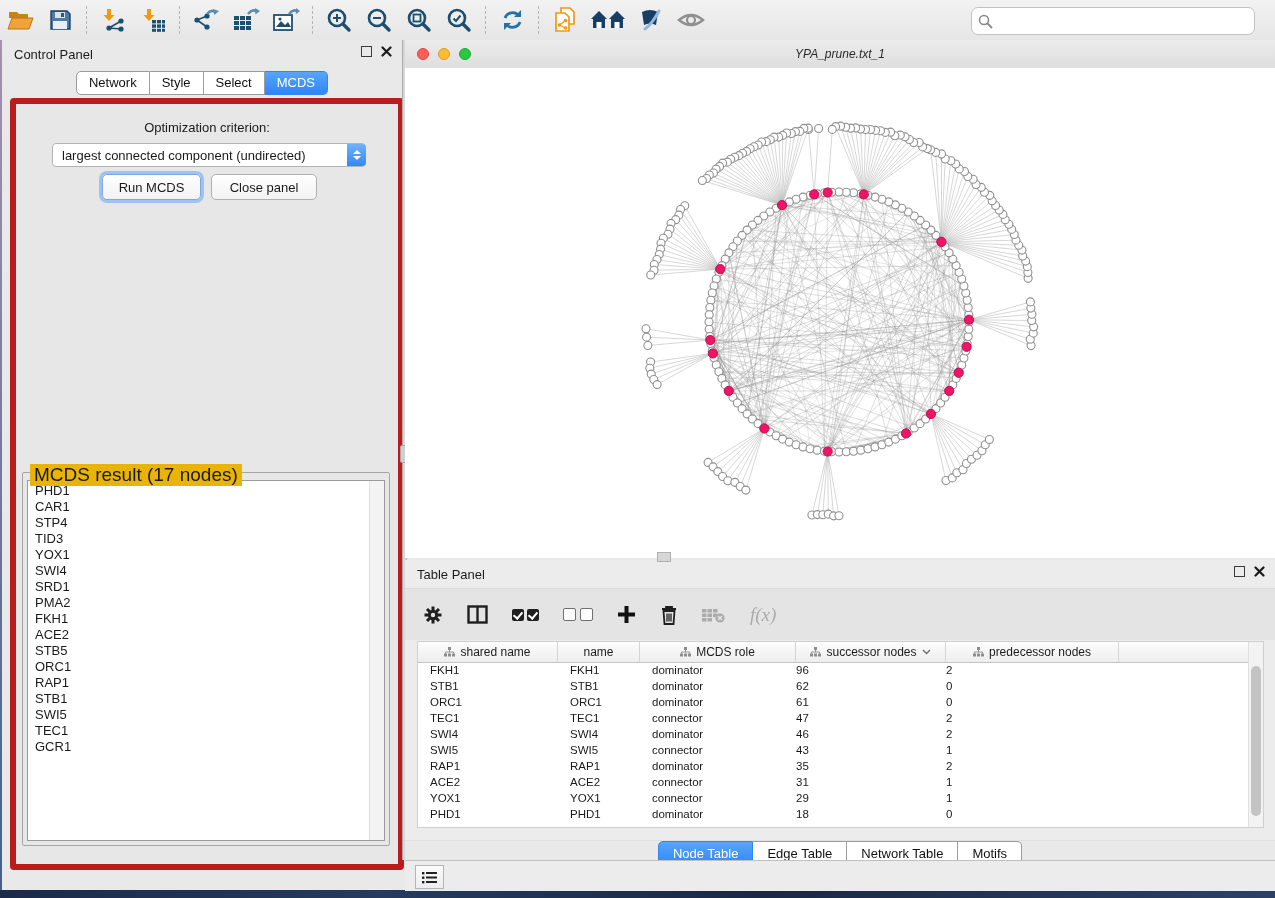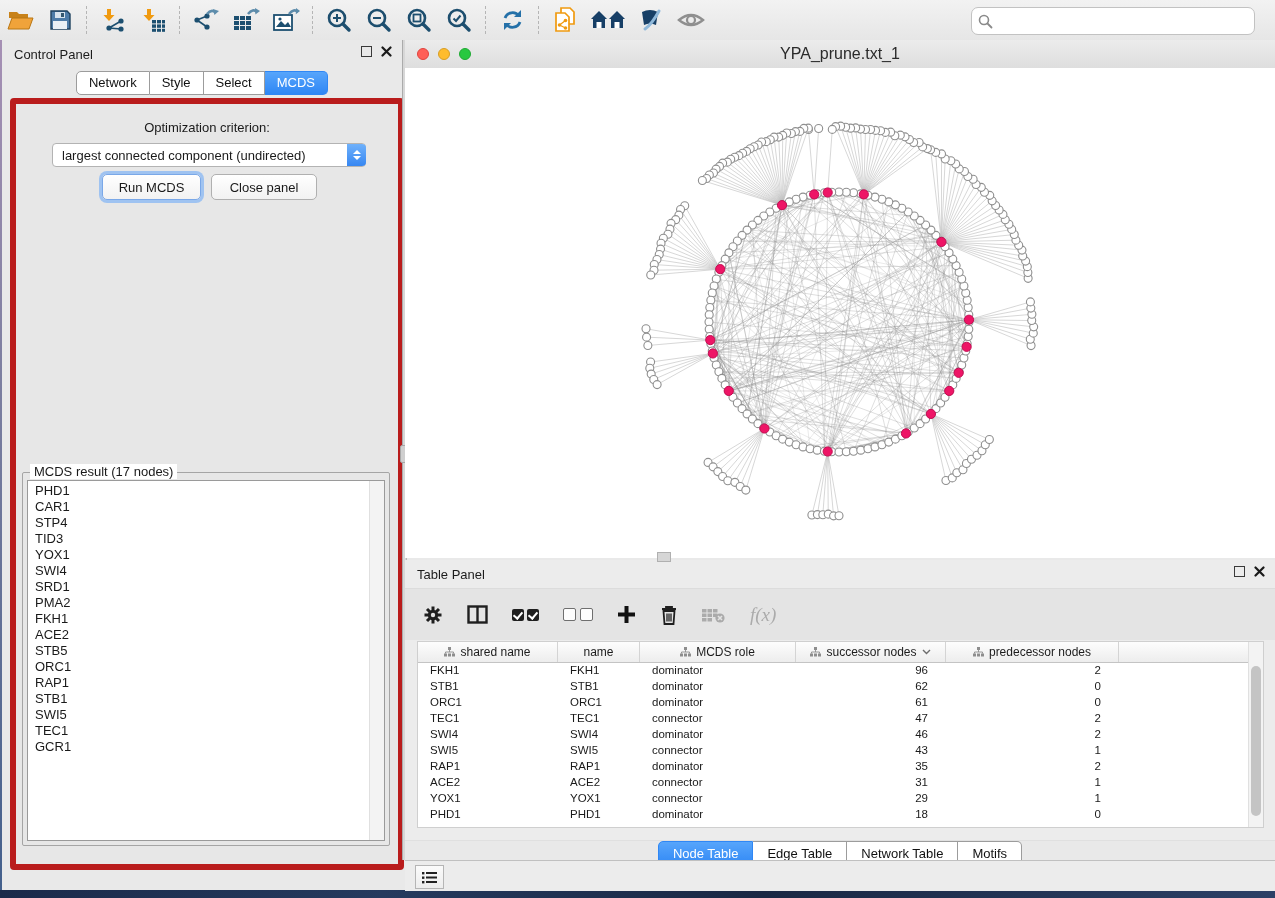--- a/index.html
+++ b/index.html
@@ -44,58 +44,58 @@
   .opt-select .sel-text{flex:1;font-size:13px;padding-left:9px;white-space:nowrap;}
   .stepper{width:19px;height:22px;margin-right:-1px;border-radius:0 4px 4px 0;
     background:linear-gradient(#6fb1fb,#3787f2);display:flex;flex-direction:column;align-items:center;justify-content:center;gap:2px;}
   .stepper i{display:block;width:0;height:0;border-left:4px solid transparent;border-right:4px solid transparent;}
   .stepper .up{border-bottom:4px solid #fff;}
   .stepper .dn{border-top:4px solid #fff;}
   .btn{position:absolute;height:24px;background:linear-gradient(#ffffff,#f2f2f2);border:1px solid #b0b0b0;
     border-radius:5px;font-size:13px;display:flex;align-items:center;justify-content:center;cursor:pointer;}
   .btn.focusring{box-shadow:0 0 0 3px rgba(100,165,250,.55);border-color:#7aa8e8;}
   .fieldset{position:absolute;left:6px;top:368px;width:368px;height:374px;}
-  .fieldset .legend{position:absolute;left:8px;top:-8px;background:#ffffff;padding:0 4px;font-size:13px;z-index:2;}
+  .fieldset .legend{position:absolute;left:8px;top:-8px;background:#eab308;padding:0 4px;font-size:19px;z-index:2;}
   .fieldset .fbox{position:absolute;inset:0;border:1px solid #a5a5a5;border-radius:2px;}
   .mcds-list{position:absolute;left:5px;top:8px;right:5px;bottom:5px;background:#fff;
     border:1px solid #9a9a9a;overflow:hidden;}
   .mcds-items{position:absolute;left:0;top:2px;right:14px;bottom:0;}
   .mcds-items div{font-size:13px;line-height:16px;padding-left:7px;}
   .list-scroll{position:absolute;right:0;top:0;bottom:0;width:14px;background:#f3f3f3;border-left:1px solid #e0e0e0;}
   
   .splitter-v{position:absolute;left:400px;top:0;width:3px;height:820px;background:#d7d7d7;border-left:1px solid #ababab;border-right:1px solid #b9b9b9;}
   .splitter-v .handle{position:absolute;left:-3px;top:405px;width:8px;height:16px;background:#cfcfcf;border:1px solid #a8a8a8;border-radius:2px;}
   
   .right-area{position:absolute;left:403px;top:0;width:870px;height:820px;}
   .net-titlebar{position:absolute;left:0;top:0;width:100%;height:28px;background:linear-gradient(#ececec,#dedede);
     border-bottom:1px solid #bdbdbd;display:flex;align-items:center;justify-content:center;}
   .traffic{position:absolute;left:12px;top:8px;display:flex;gap:9px;}
   .traffic span{width:12px;height:12px;border-radius:50%;display:block;}
   .t-red{background:#ff5f57;border:1px solid #e0443e;box-sizing:border-box;}
   .t-yellow{background:#febc2e;border:1px solid #d89e24;box-sizing:border-box;}
   .t-green{background:#28c840;border:1px solid #1faa33;box-sizing:border-box;}
-  .net-title{font-size:16px;color:#2a2a2a;}
+  .net-title{font-size:12px;color:#2a2a2a;font-style:italic;}
   .net-canvas{position:absolute;left:0;top:28px;width:870px;height:490px;background:#fff;}
   .split-h-handle{position:absolute;left:252px;top:512px;width:12px;height:8px;background:#d6d6d6;border:1px solid #b0b0b0;z-index:5;}
   
   .table-panel{position:absolute;left:0;top:520px;width:870px;height:300px;background:#ececec;}
   .tp-header{position:absolute;left:0;top:0;width:100%;height:28px;display:flex;align-items:center;background:#ececec;}
   .tp-toolbar{position:absolute;left:0;top:28px;width:100%;height:52px;background:#e4e4e4;border-top:1px solid #dcdcdc;
     display:flex;align-items:center;padding-left:18px;box-sizing:border-box;gap:24px;}
   .tpi{display:flex;align-items:center;justify-content:center;cursor:pointer;}
   .fx-label{font-family:"Liberation Serif","DejaVu Serif",serif;font-style:italic;font-size:19px;color:#ababab;}
   .tbl{position:absolute;left:12px;top:81px;width:847px;height:187px;background:#fff;border:1px solid #cfcfcf;box-sizing:border-box;}
   .thead{position:absolute;left:0;top:0;right:14px;height:20px;background:linear-gradient(#fdfdfd,#ededed);
     border-bottom:1px solid #c4c4c4;display:flex;}
   .th{display:flex;align-items:center;justify-content:center;gap:5px;font-size:12px;color:#1c1c1c;
     border-right:1px solid #d4d4d4;box-sizing:border-box;overflow:hidden;}
   .tbody{position:absolute;left:0;top:20px;right:14px;bottom:0;}
   .tr{display:flex;height:16px;align-items:center;cursor:default;}
   .td{font-size:11.5px;box-sizing:border-box;padding-left:12px;overflow:hidden;white-space:nowrap;}
-  .td.num{text-align:right;padding-right:18px;padding-left:0;}
+  .td.num{padding-right:18px;padding-left:0;}
   .tbl-scroll{position:absolute;right:0;top:0;bottom:0;width:14px;background:#f3f3f3;border-left:1px solid #e0e0e0;}
   .tbl-thumb{position:absolute;left:2px;right:2px;top:24px;height:150px;background:#c4c4c4;border-radius:5px;}
   .tp-tabs{position:absolute;left:0;top:280px;width:100%;height:32px;display:flex;align-items:flex-start;justify-content:center;background:#e9e9e9;border-top:1px solid #e0e0e0;}
   .tp-tabs .tab{padding:4px 14px;}
   
   .status-bar{position:absolute;left:0;top:820px;width:1273px;height:30px;background:#ececec;border-top:1px solid #c0c0c0;}
   .list-btn{position:absolute;left:10px;top:4px;width:27px;height:22px;background:linear-gradient(#fbfbfb,#ededed);
     border:1px solid #b5b5b5;display:flex;align-items:center;justify-content:center;cursor:pointer;}
   
   .sq-icon{width:9px;height:9px;border:1.5px solid #3a3a3a;display:block;background:transparent;}

